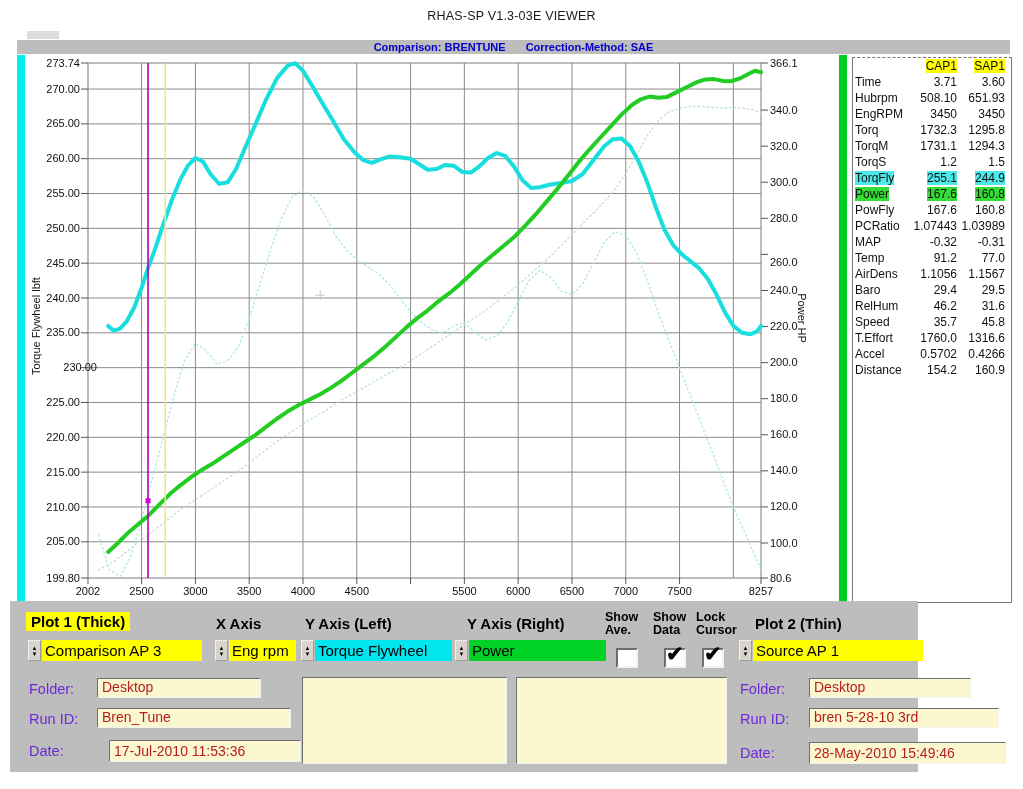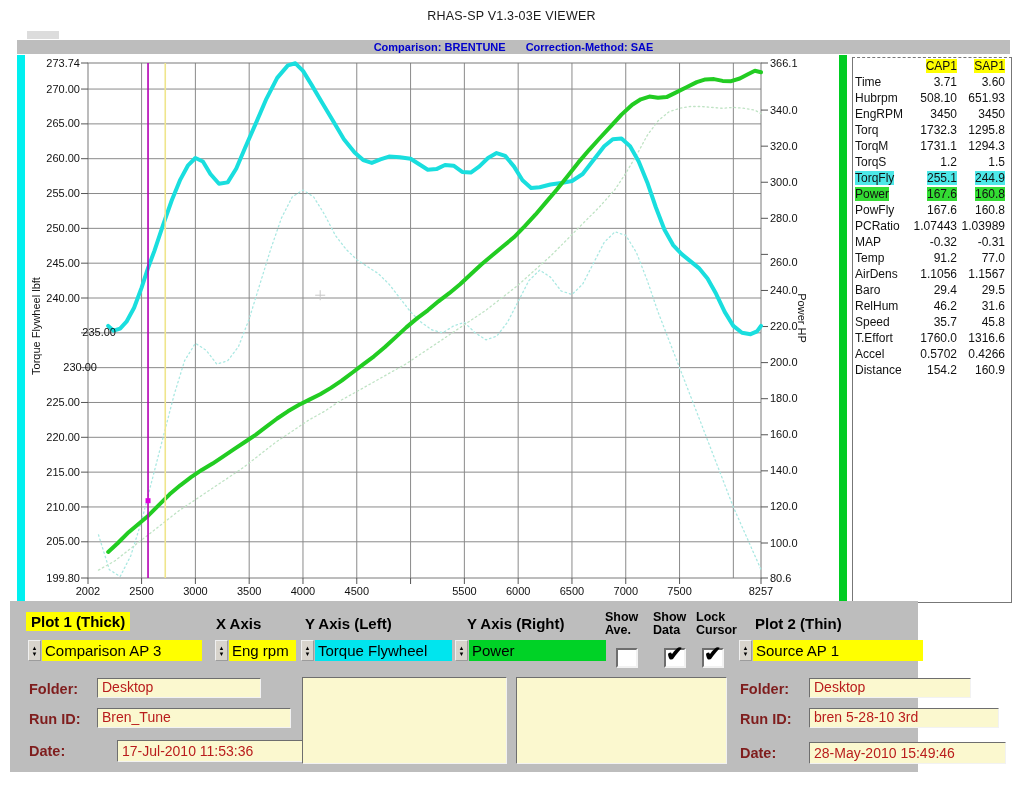--- a/index.html
+++ b/index.html
@@ -20,21 +20,21 @@
   .dp-v1{flex:0 0 46px;text-align:right;}
   .dp-v2{flex:0 0 48px;text-align:right;}
   .bottomPanel{left:10px;top:601px;width:908px;height:171px;background:#bdbdbd;}
   .ctl-label{position:absolute;font-weight:bold;font-size:15px;color:#000;white-space:nowrap;}
   .hl-yellow{background:#ffff00;padding:1px 5px;}
   .cklab{position:absolute;font-size:12.5px;font-weight:bold;line-height:13px;color:#000;white-space:pre-line;}
   .spin{position:absolute;width:13px;height:21px;background:#d8d4cc;border:1px outset #f0f0f0;box-sizing:border-box;display:flex;flex-direction:column;align-items:center;justify-content:center;font-size:6px;line-height:6px;color:#000;}
   .ddfield{position:absolute;height:21px;font-size:15px;line-height:21px;padding-left:3px;overflow:hidden;white-space:nowrap;color:#000;box-sizing:border-box;}
   .chk{position:absolute;width:18px;height:16px;background:#fff;border:2px solid;border-color:#6e6e6e #f2f2f2 #f2f2f2 #6e6e6e;}
   .chkmark{position:absolute;left:0px;top:-8px;font-size:21px;font-weight:bold;color:#000;}
-  .formlabel{position:absolute;font-weight:bold;font-size:14.5px;color:#7f1d1d;white-space:nowrap;}
+  .formlabel{position:absolute;font-weight:normal;font-size:14.5px;color:#6d28d9;white-space:nowrap;}
   .field{position:absolute;background:#fbf8cf;border:1px solid;border-color:#6e6e6e #f2f2f2 #f2f2f2 #6e6e6e;font-size:14px;line-height:17px;padding-left:4px;white-space:nowrap;overflow:hidden;color:#b91c1c;box-sizing:content-box;}
   .listbox{position:absolute;background:#fbf8cf;border:1px solid;border-color:#6e6e6e #f2f2f2 #f2f2f2 #6e6e6e;}
   svg{position:absolute;left:0;top:0;}
 </style>
 </head>
 <body>
 
 <div class="screen">
 
   <div class="abs title">RHAS-SP V1.3-03E VIEWER</div>
@@ -131,21 +131,21 @@
       </svg>
     <div id="axis-labels">
         <div class="ylab" style="left:8px;width:55px;text-align:right;top:2.5px;">273.74</div>
         <div class="ylab" style="left:8px;width:55px;text-align:right;top:28.5px;">270.00</div>
         <div class="ylab" style="left:8px;width:55px;text-align:right;top:63.4px;">265.00</div>
         <div class="ylab" style="left:8px;width:55px;text-align:right;top:98.2px;">260.00</div>
         <div class="ylab" style="left:8px;width:55px;text-align:right;top:133.0px;">255.00</div>
         <div class="ylab" style="left:8px;width:55px;text-align:right;top:167.9px;">250.00</div>
         <div class="ylab" style="left:8px;width:55px;text-align:right;top:202.7px;">245.00</div>
         <div class="ylab" style="left:8px;width:55px;text-align:right;top:237.5px;">240.00</div>
-        <div class="ylab" style="left:8px;width:55px;text-align:right;top:272.3px;padding-left:36px;">235.00</div>
+        <div class="ylab" style="left:8px;width:55px;text-align:right;top:272.3px;">235.00</div>
         <div class="ylab" style="left:8px;width:55px;text-align:right;top:307.2px;margin-left:17px;">230.00</div>
         <div class="ylab" style="left:8px;width:55px;text-align:right;top:342.0px;">225.00</div>
         <div class="ylab" style="left:8px;width:55px;text-align:right;top:376.8px;">220.00</div>
         <div class="ylab" style="left:8px;width:55px;text-align:right;top:411.6px;">215.00</div>
         <div class="ylab" style="left:8px;width:55px;text-align:right;top:446.5px;">210.00</div>
         <div class="ylab" style="left:8px;width:55px;text-align:right;top:481.3px;">205.00</div>
         <div class="ylab" style="left:8px;width:55px;text-align:right;top:517.5px;">199.80</div>
         <div class="ylab" style="left:753px;top:2.5px;">366.1</div>
         <div class="ylab" style="left:753px;top:49.6px;">340.0</div>
         <div class="ylab" style="left:753px;top:85.7px;">320.0</div>
@@ -331,21 +331,21 @@
         <span>▲</span>
         <span>▼</span>
       </span>
     <div class="ddfield" style="left:743px;top:39px;width:170px;background:#ffff00;">Source AP 1</div>
 
     <div class="formlabel" style="left:19px;top:80px;">Folder:</div>
     <div class="field" style="left:87px;top:77px;width:158px;height:18px;">Desktop</div>
     <div class="formlabel" style="left:19px;top:110px;">Run ID:</div>
     <div class="field" style="left:87px;top:107px;width:188px;height:18px;">Bren_Tune</div>
     <div class="formlabel" style="left:19px;top:142px;">Date:</div>
-    <div class="field" style="left:107px;top:139px;width:186px;height:20px;line-height:20px;">17-Jul-2010  11:53:36</div>
+    <div class="field" style="left:99px;top:139px;width:186px;height:20px;line-height:20px;">17-Jul-2010  11:53:36</div>
 
     <div class="listbox" style="left:292px;top:76px;width:203px;height:85px;"></div>
     <div class="listbox" style="left:506px;top:76px;width:209px;height:85px;"></div>
 
     <div class="formlabel" style="left:730px;top:80px;">Folder:</div>
     <div class="field" style="left:799px;top:77px;width:156px;height:18px;">Desktop</div>
     <div class="formlabel" style="left:730px;top:110px;">Run ID:</div>
     <div class="field" style="left:799px;top:107px;width:184px;height:18px;">bren 5-28-10 3rd</div>
     <div class="formlabel" style="left:730px;top:144px;">Date:</div>
     <div class="field" style="left:799px;top:141px;width:191px;height:20px;line-height:20px;">28-May-2010  15:49:46</div>

